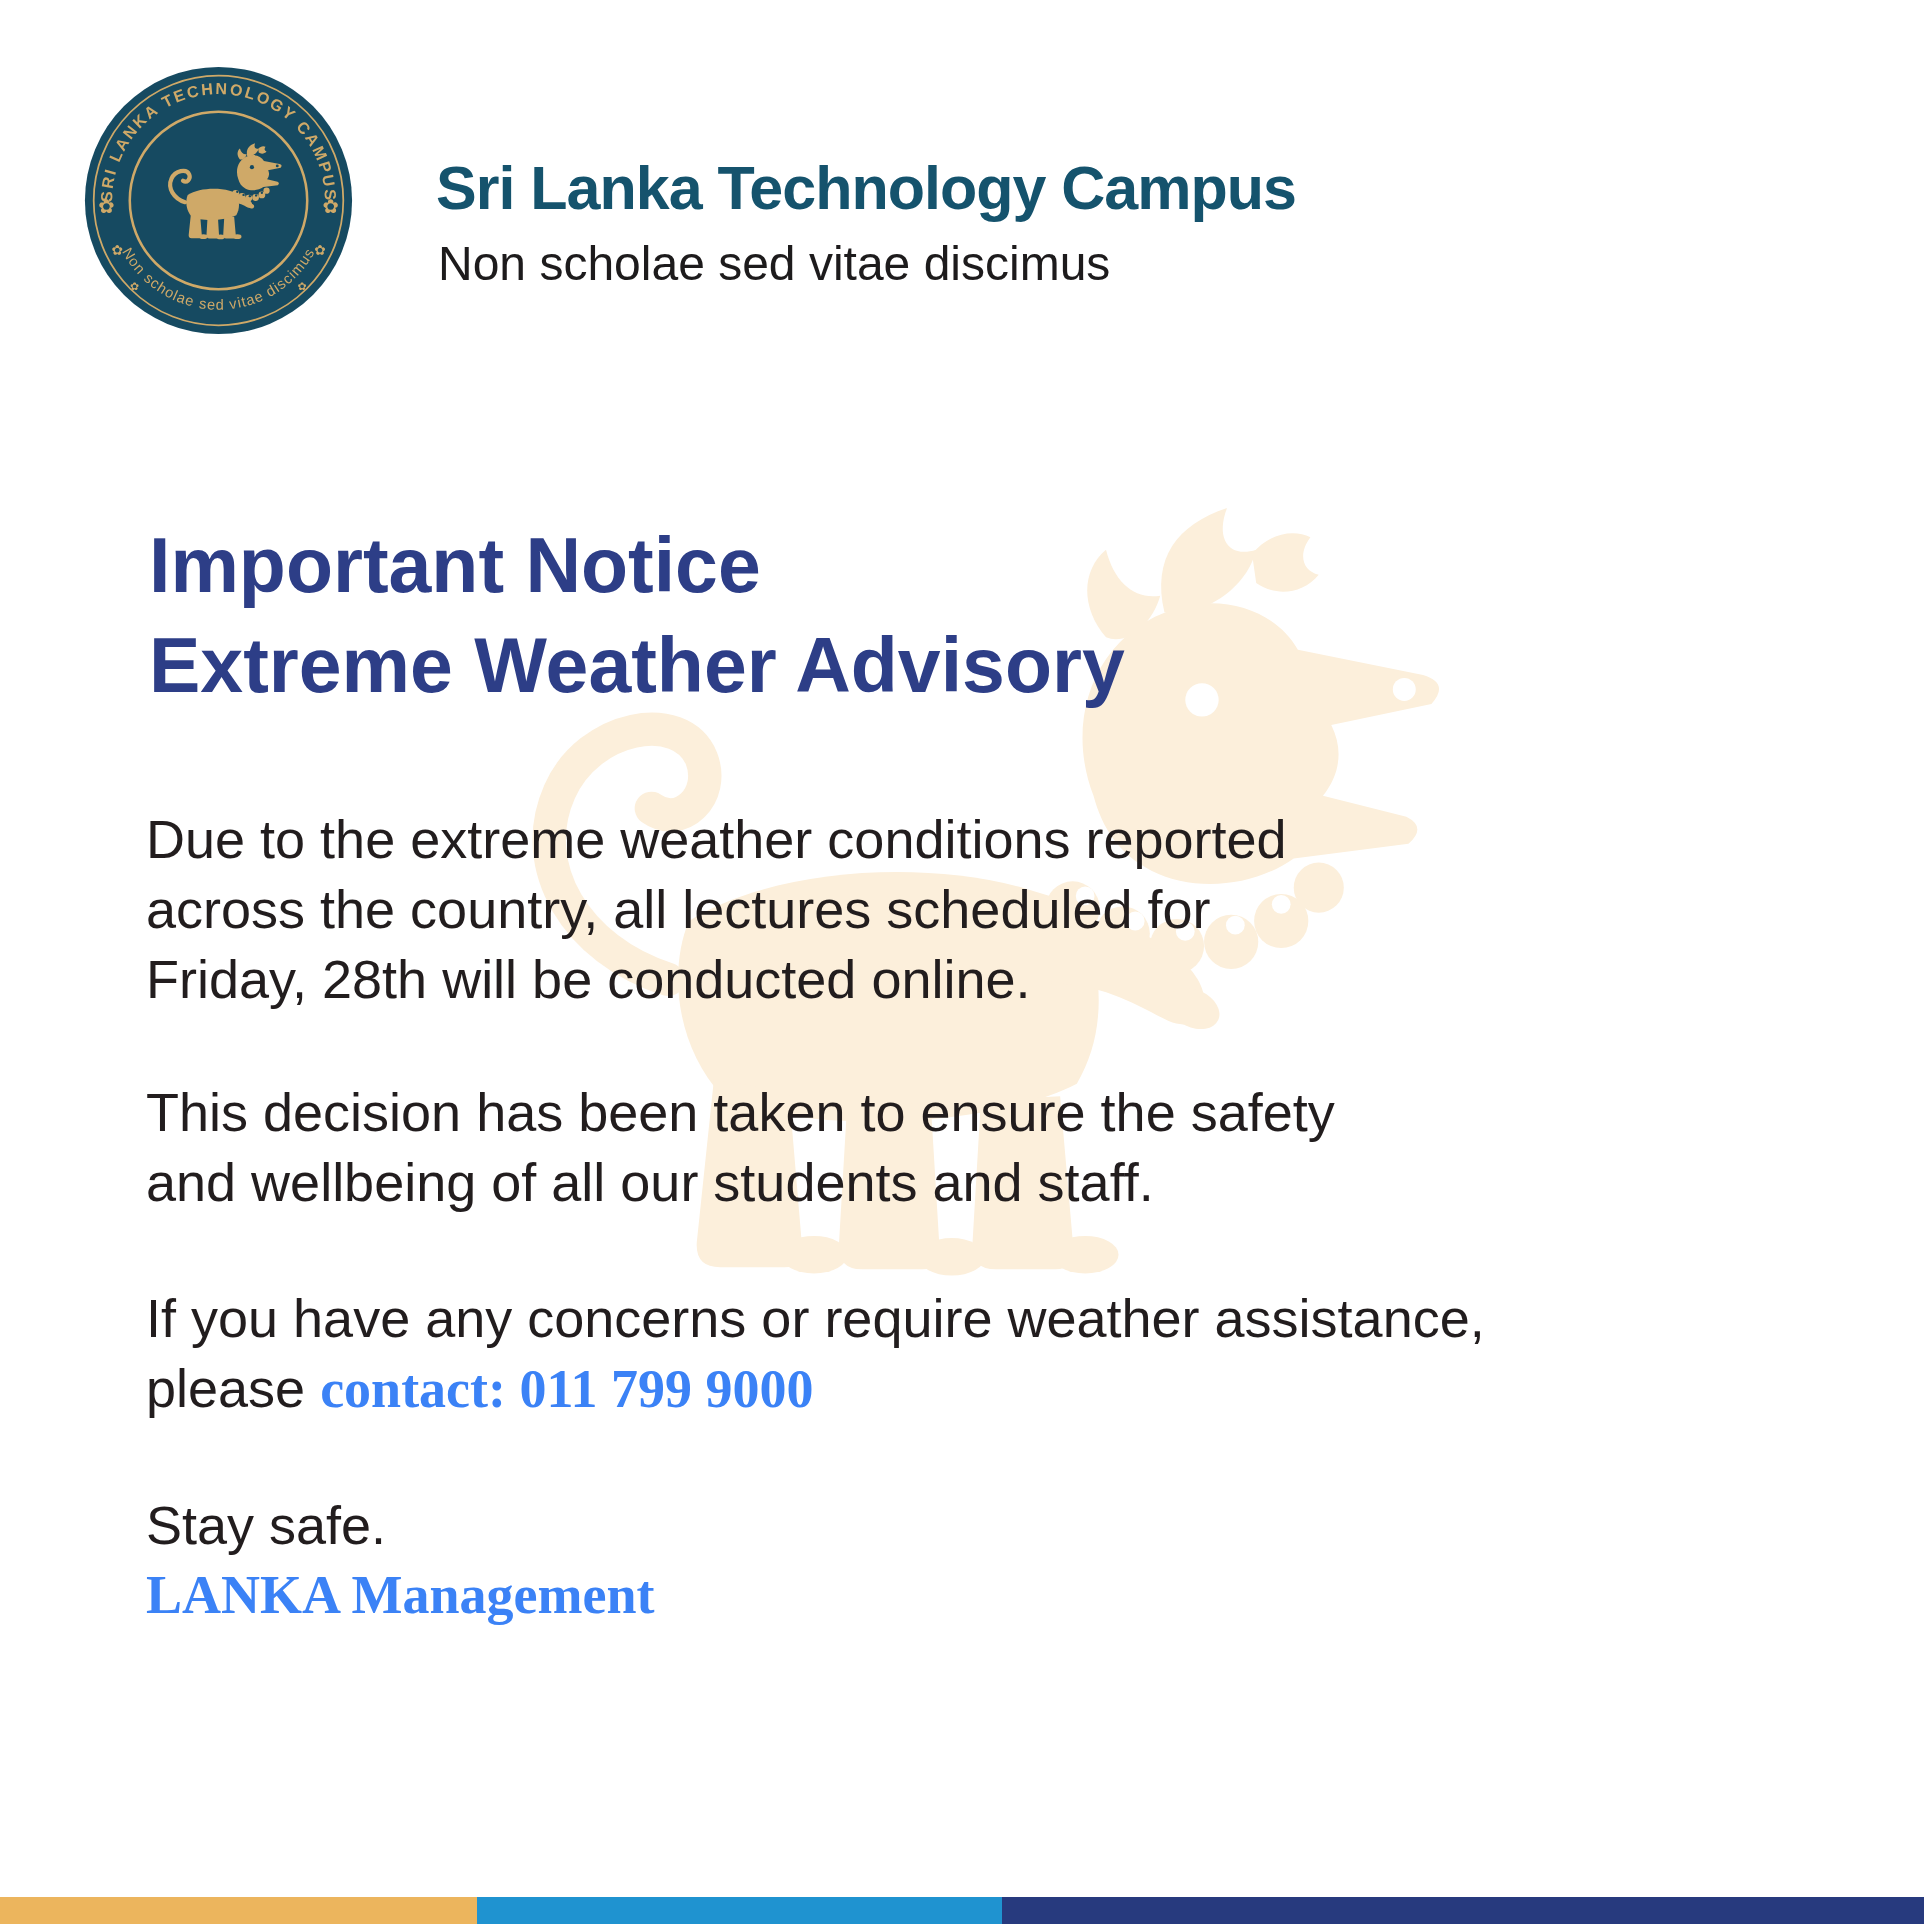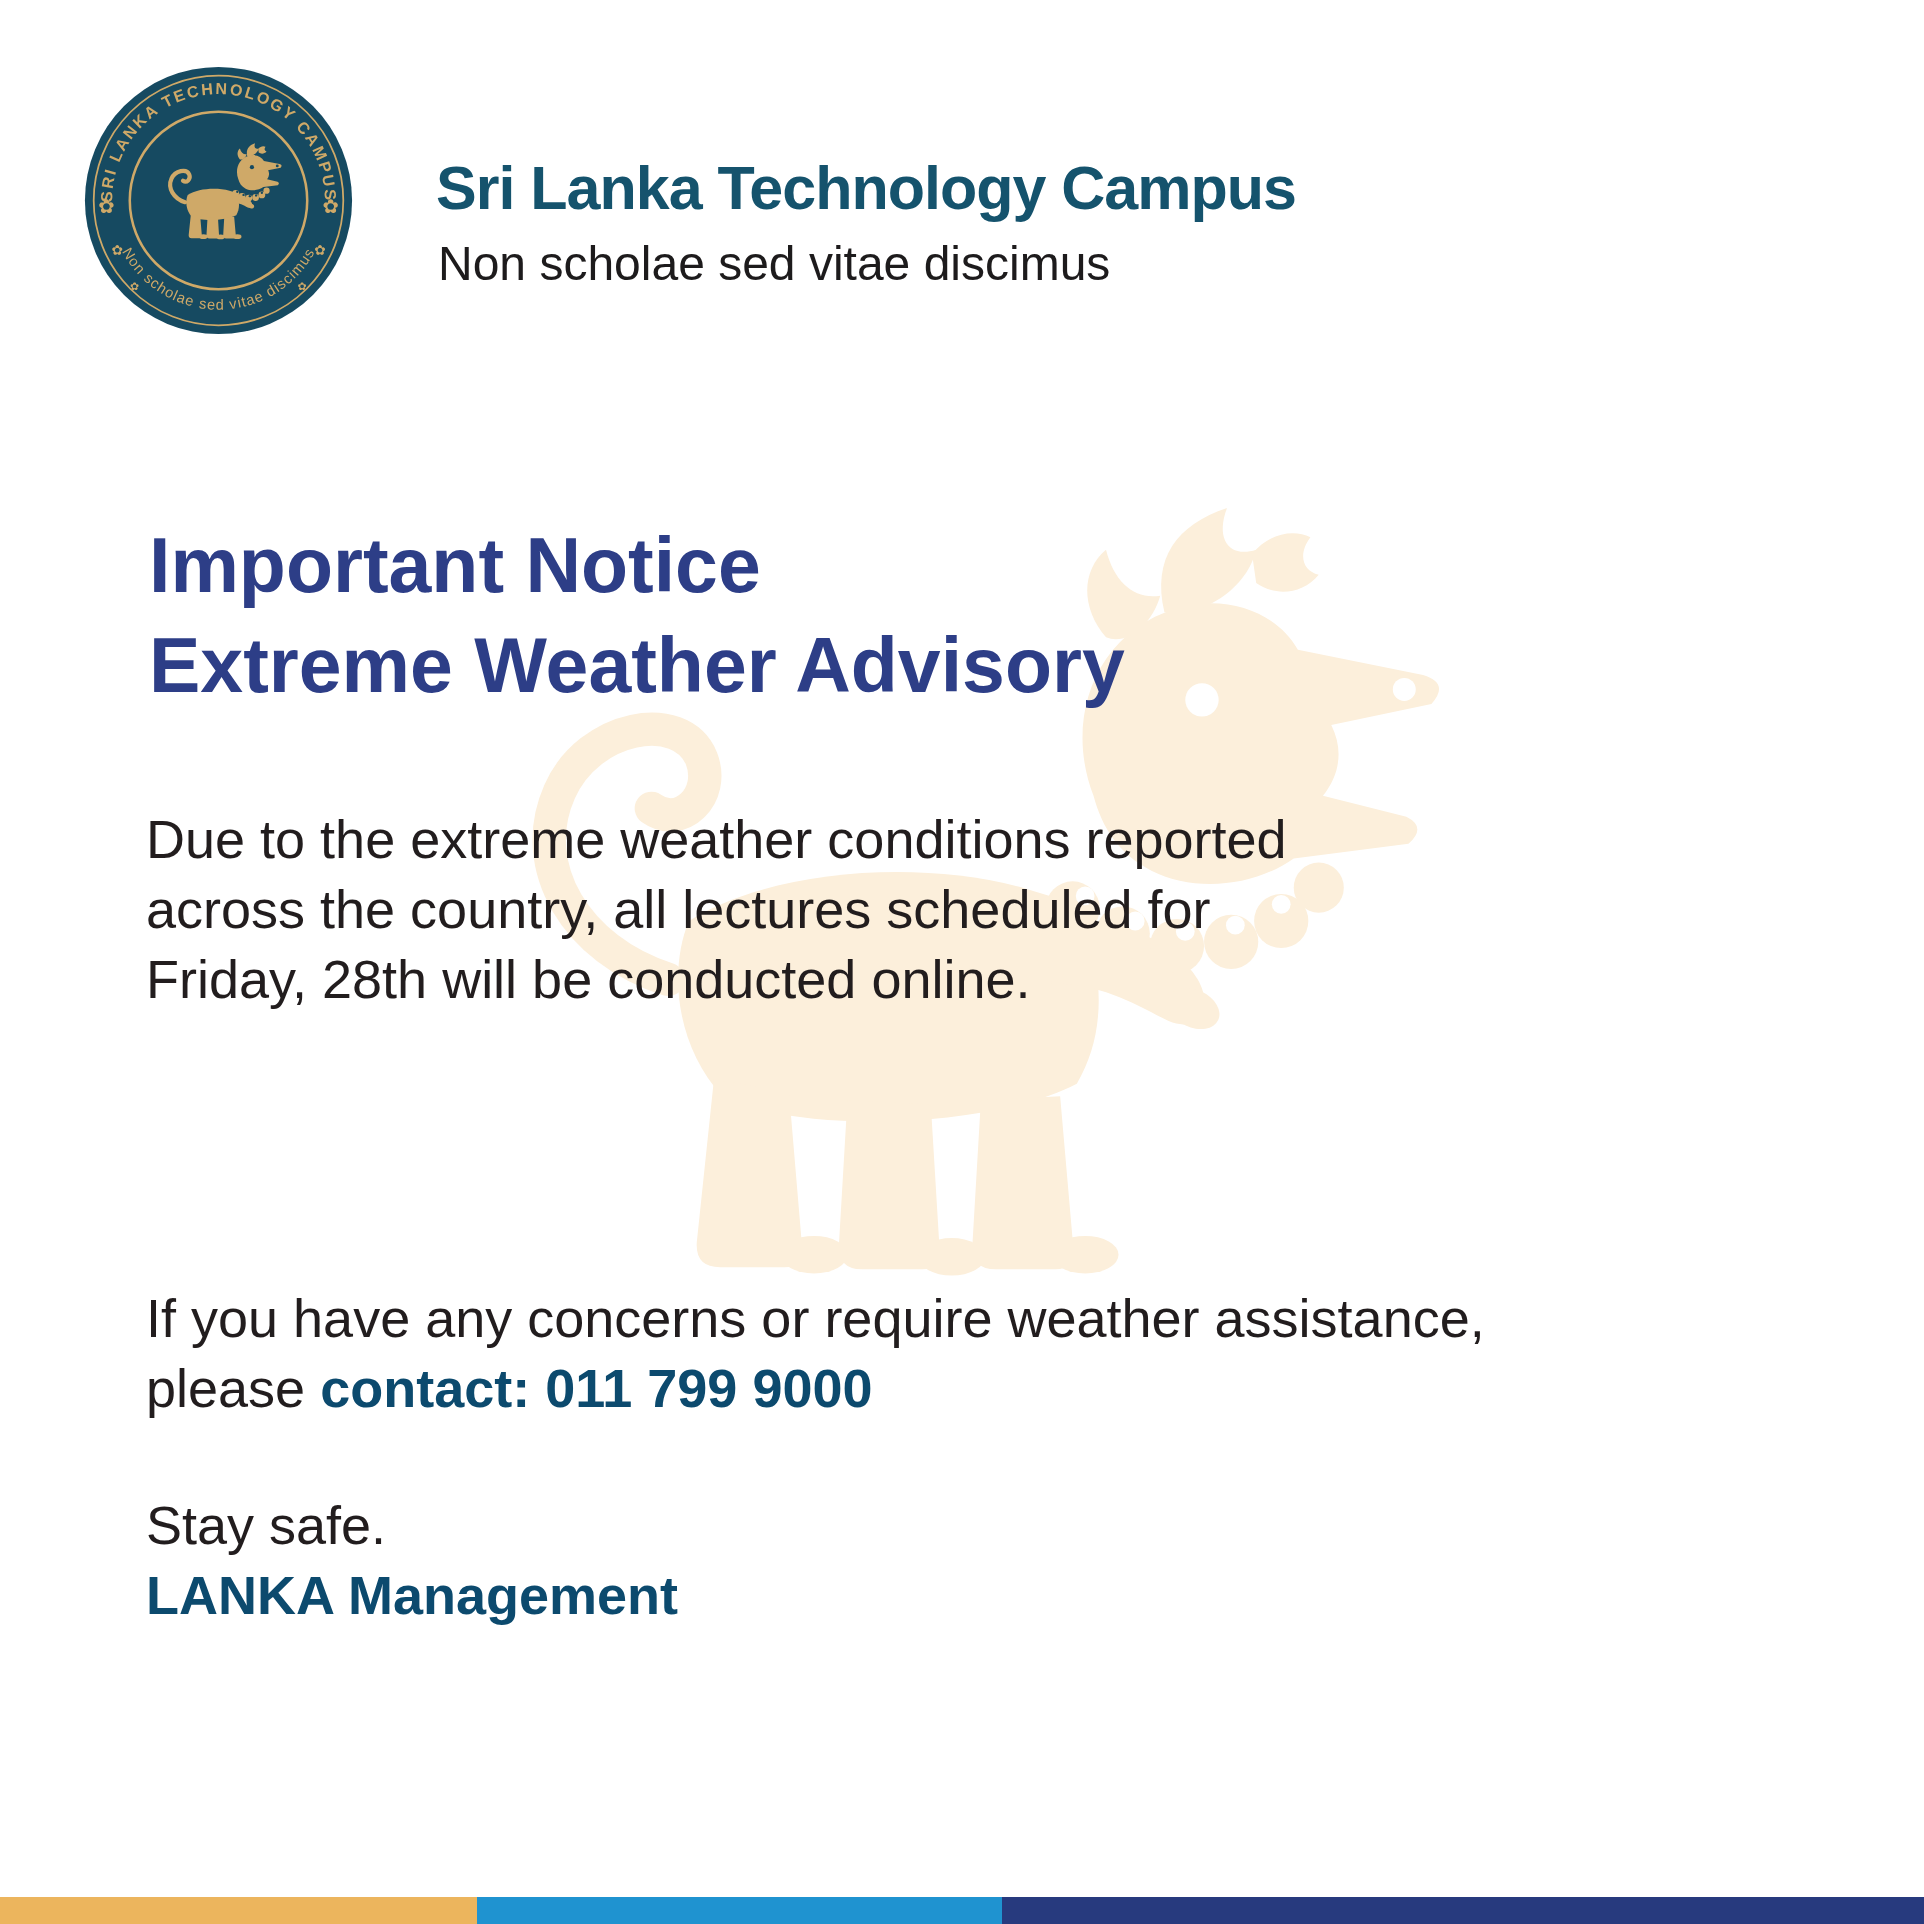--- a/index.html
+++ b/index.html
@@ -30,21 +30,21 @@
     letter-spacing:0;white-space:nowrap;
   }
   .para{
     position:absolute;left:114px;
     font-size:54px;color:#221d1e;line-height:70px;white-space:nowrap;
   }
   .p1{top:804px;}
   .p2{top:1077px;}
   .p3{top:1283px;}
   .p4{top:1490px;}
-  .accent{color:#0c4a6e;font-weight:bold;}
+  .accent{color:#3b82f6;font-weight:bold;font-family:Liberation Serif, serif;}
   
   .stripe{position:absolute;left:0;bottom:0;width:1925px;height:28px;display:flex;z-index:2;}
   .stripe .seg-gold{width:477px;background:#ecb55d;}
   .stripe .seg-blue{width:525px;background:#1f93d0;}
   .stripe .seg-navy{width:923px;background:#273a7e;}
   .seal-arc-top{
     font-family:"Liberation Sans",sans-serif;font-size:16.5px;font-weight:bold;letter-spacing:2.2px;
   }
   .seal-arc-bottom{
     font-family:"Liberation Sans",sans-serif;font-size:15px;font-weight:400;letter-spacing:1.1px;
@@ -139,20 +139,24 @@
       <div>Important Notice</div>
       <div>Extreme Weather Advisory</div>
     </div>
 
     <div class="para p1">
       <div>Due to the extreme weather conditions reported</div>
       <div>across the country, all lectures scheduled for</div>
       <div>Friday, 28th will be conducted online.</div>
     </div>
 
+    <div class="para p2">
+      <div>This decision has been taken to ensure the safety</div>
+      <div>and wellbeing of all our students and staff.</div>
+    </div>
 
     <div class="para p3">
       <div>If you have any concerns or require weather assistance,</div>
       <div>
         <span>please </span><span class="accent">contact: 011 799 9000</span>
       </div>
     </div>
 
     <div class="para p4">
       <div>Stay safe.</div>

